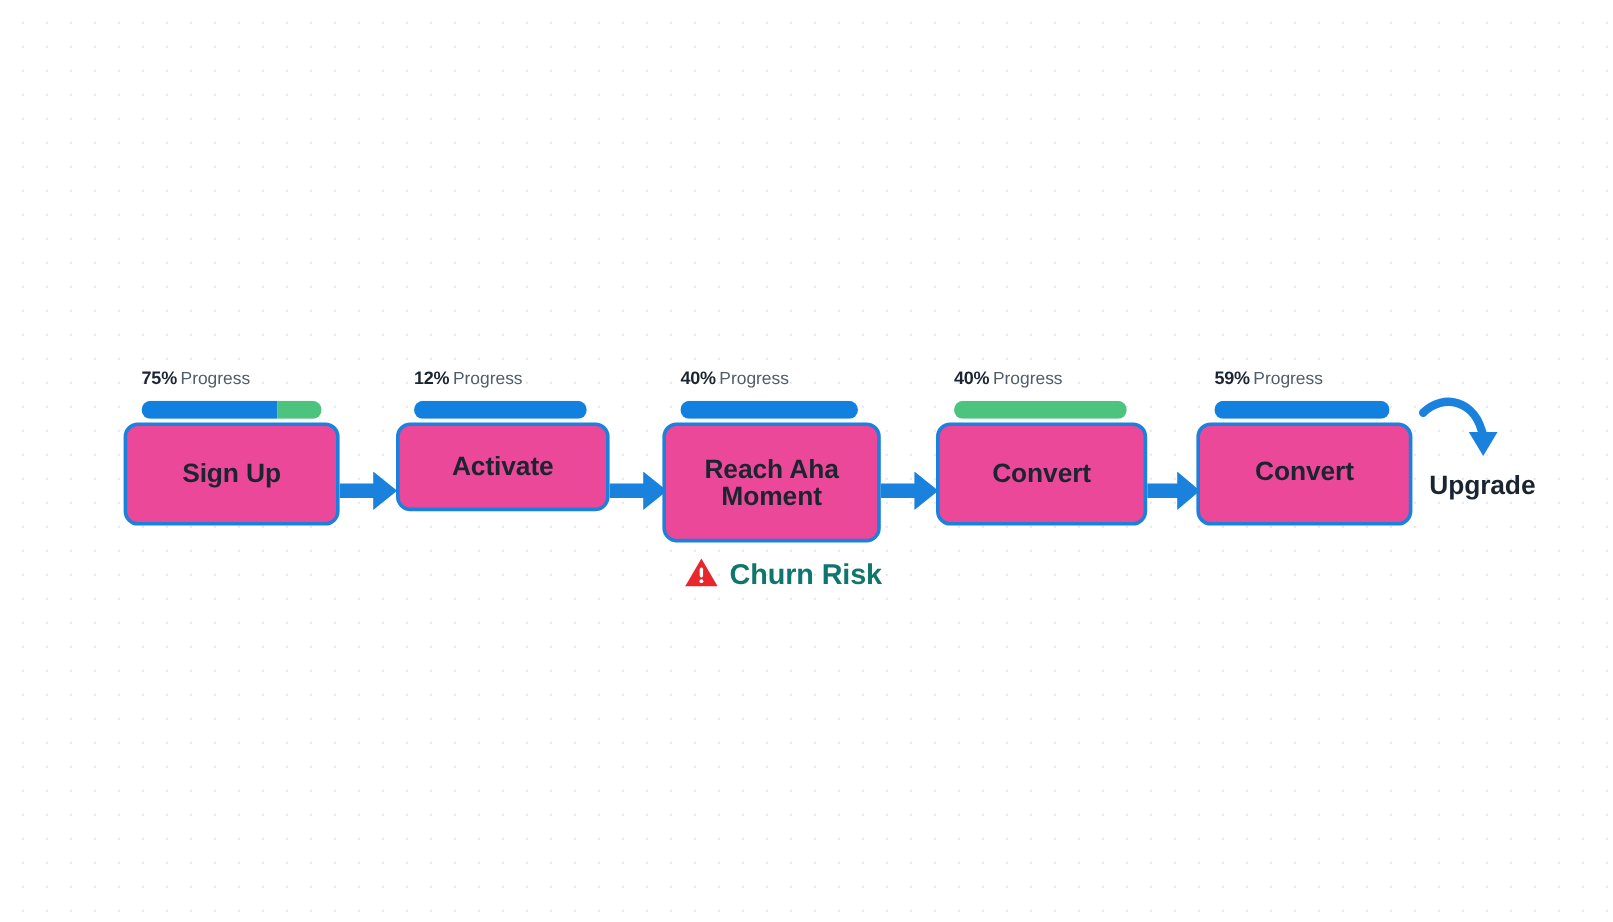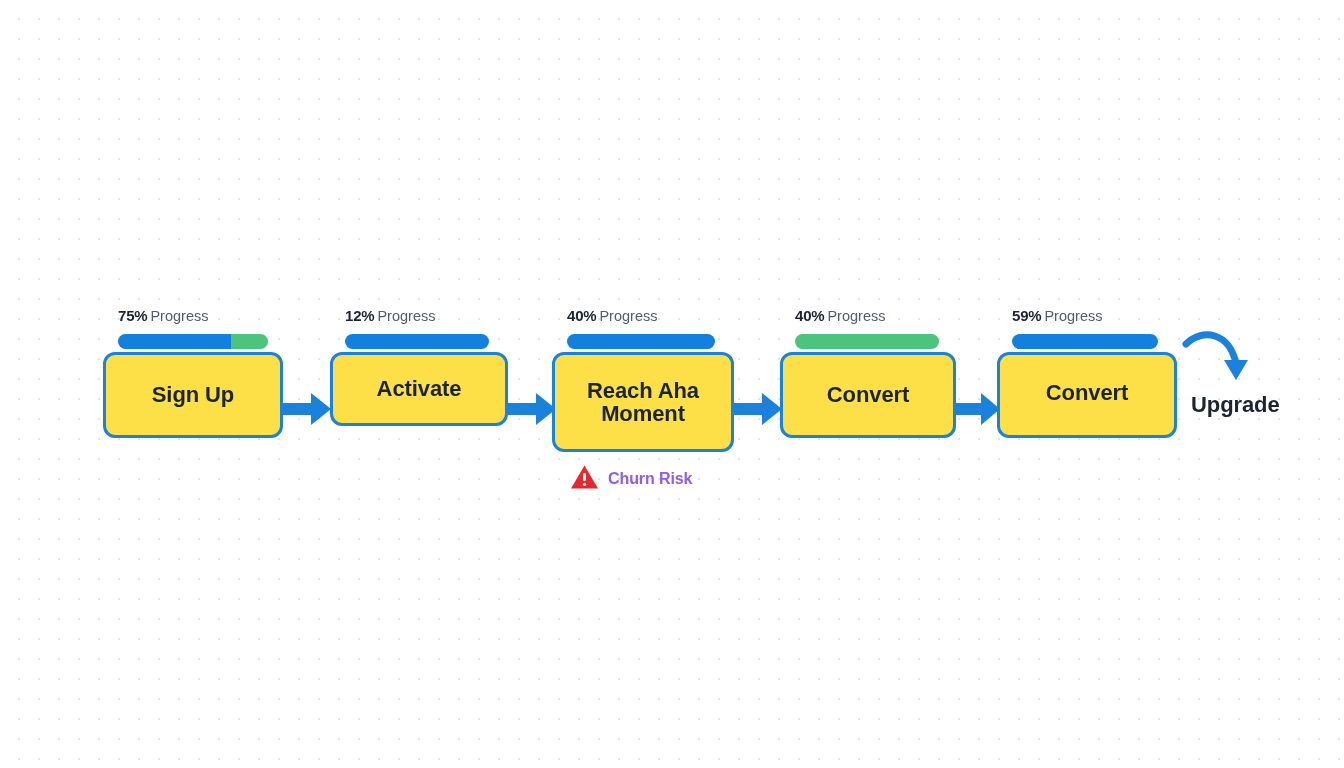--- a/index.html
+++ b/index.html
@@ -65,21 +65,21 @@
   }
   .progress-fill-green {
     height: 100%;
     background: #4cc47e;
   }
 
   .node-box {
     position: absolute;
     top: 44px;
     box-sizing: border-box;
-    background: #fde047;
+    background: #ec4899;
     border: 3px solid #1a81dd;
     border-radius: 12px;
     display: flex;
     align-items: center;
     justify-content: center;
     text-align: center;
   }
   .node-label {
     font-size: 22px;
     font-weight: bold;
@@ -98,23 +98,23 @@
   
   .churn-risk {
     position: absolute;
     left: 570px;
     top: 464px;
     display: flex;
     align-items: center;
     gap: 9px;
   }
   .churn-risk-label {
-    font-size: 16px;
-    font-weight: bold;
-    color: #8b5cf6;
+    font-size: 24px;
+    font-weight: bold;
+    color: #0f766e;
     letter-spacing: -0.1px;
   }
 
   
   .upgrade-wrap {
     position: absolute;
     left: 1175px;
     top: 330px;
   }
   .upgrade-arrow { position: absolute; left: 5px; top: 0; }

